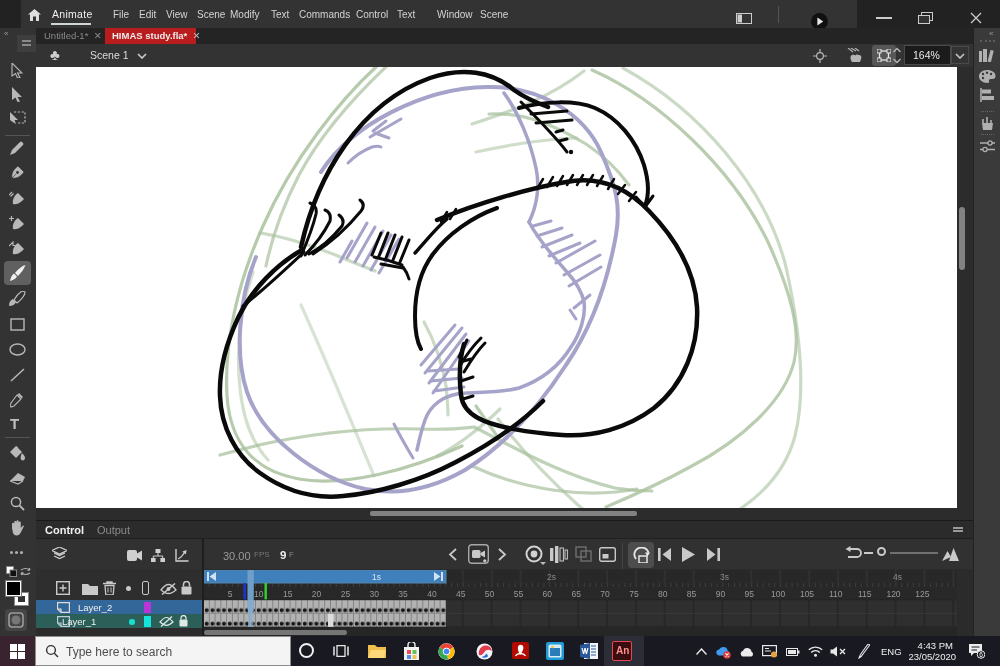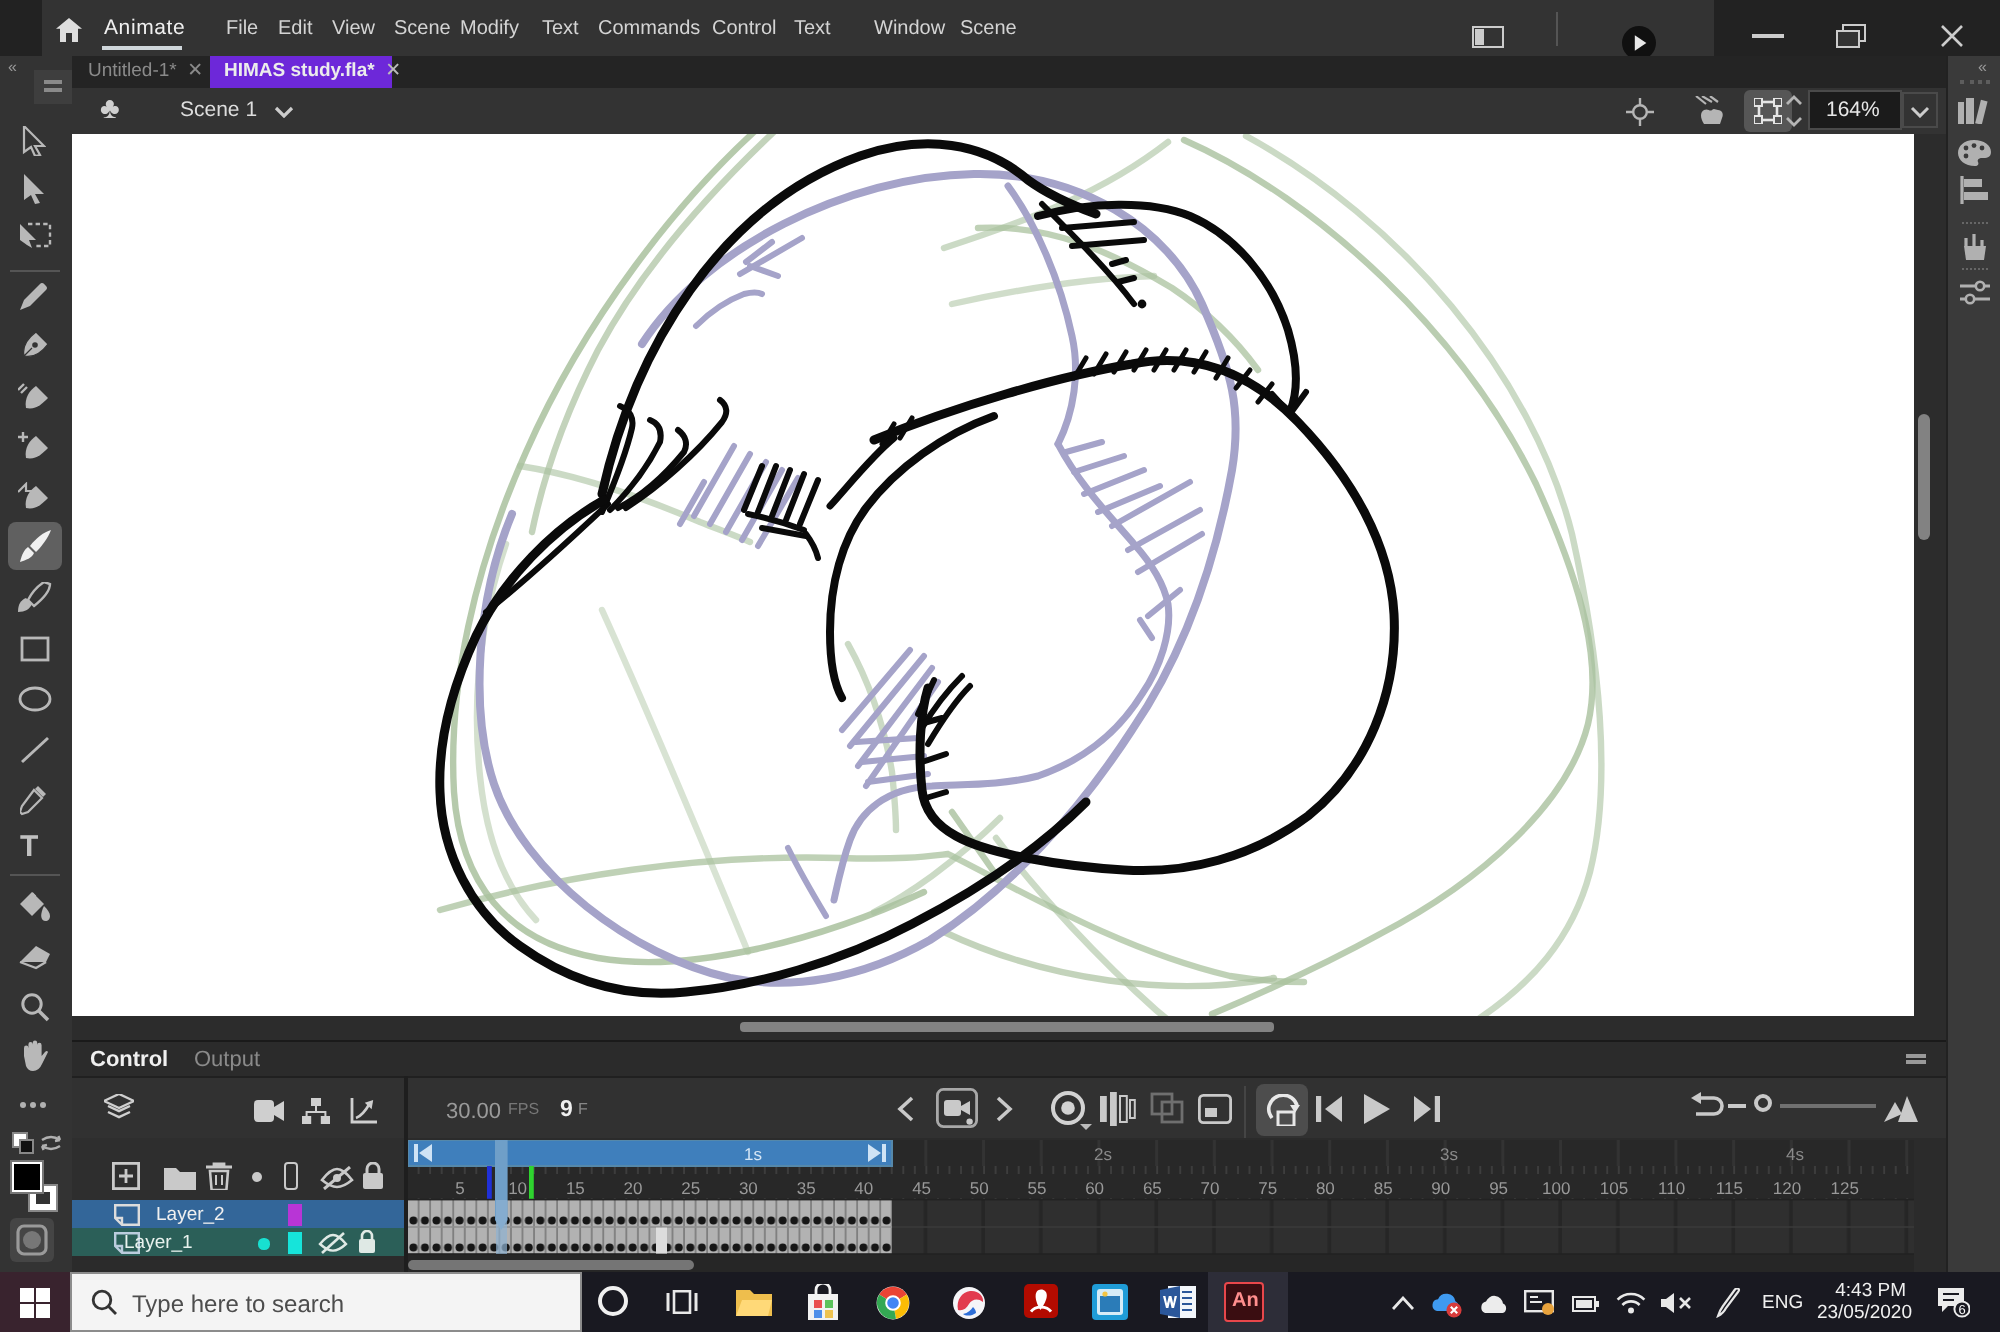--- a/index.html
+++ b/index.html
@@ -66,21 +66,21 @@
       <rect x="3.5" y="0.5" width="11" height="8" fill="none" stroke="#cccccc"></rect>
       <rect x="0.5" y="3.5" width="11" height="8" fill="#333" stroke="#cccccc"></rect>
     </svg>
   <svg class="ico" style="left:949px;top:12px" width="12" height="12" viewBox="0 0 12 12">
       <path d="M1 1 L11 11 M11 1 L1 11" stroke="#cccccc" stroke-width="1.3"></path>
     </svg>
 </div>
 
 <div id="tabrow" class="abs">
   <div class="tab" style="left:8px;width:92px;color:#8a8a8a">Untitled-1*&nbsp;&nbsp;✕</div>
-  <div class="tab" style="left:69px;width:91px;background:#6d28d9;color:#ececec;padding-left:7px;font-weight:bold">HIMAS study.fla*&nbsp;&nbsp;<span style="font-weight:normal;color:#bbb">✕</span></div>
+  <div class="tab" style="left:69px;width:91px;background:#b91c1c;color:#ececec;padding-left:7px;font-weight:bold">HIMAS study.fla*&nbsp;&nbsp;<span style="font-weight:normal;color:#bbb">✕</span></div>
 </div>
 
 <div id="editbar" class="abs">
   <span class="abs" style="left:14px;top:2px;color:#cfcfcf;font-size:15px">♣</span>
   <span class="abs" style="left:54px;top:5px;color:#dddddd;font-size:10.5px">Scene 1</span>
   <svg class="ico" style="left:101px;top:9px" width="10" height="6" viewBox="0 0 10 6">
       <path d="M1 1 L5 5 L9 1" stroke="#cccccc" stroke-width="1.6" fill="none"></path>
     </svg>
 
   <svg class="ico" style="left:777px;top:5px" width="14" height="14" viewBox="0 0 14 14">

